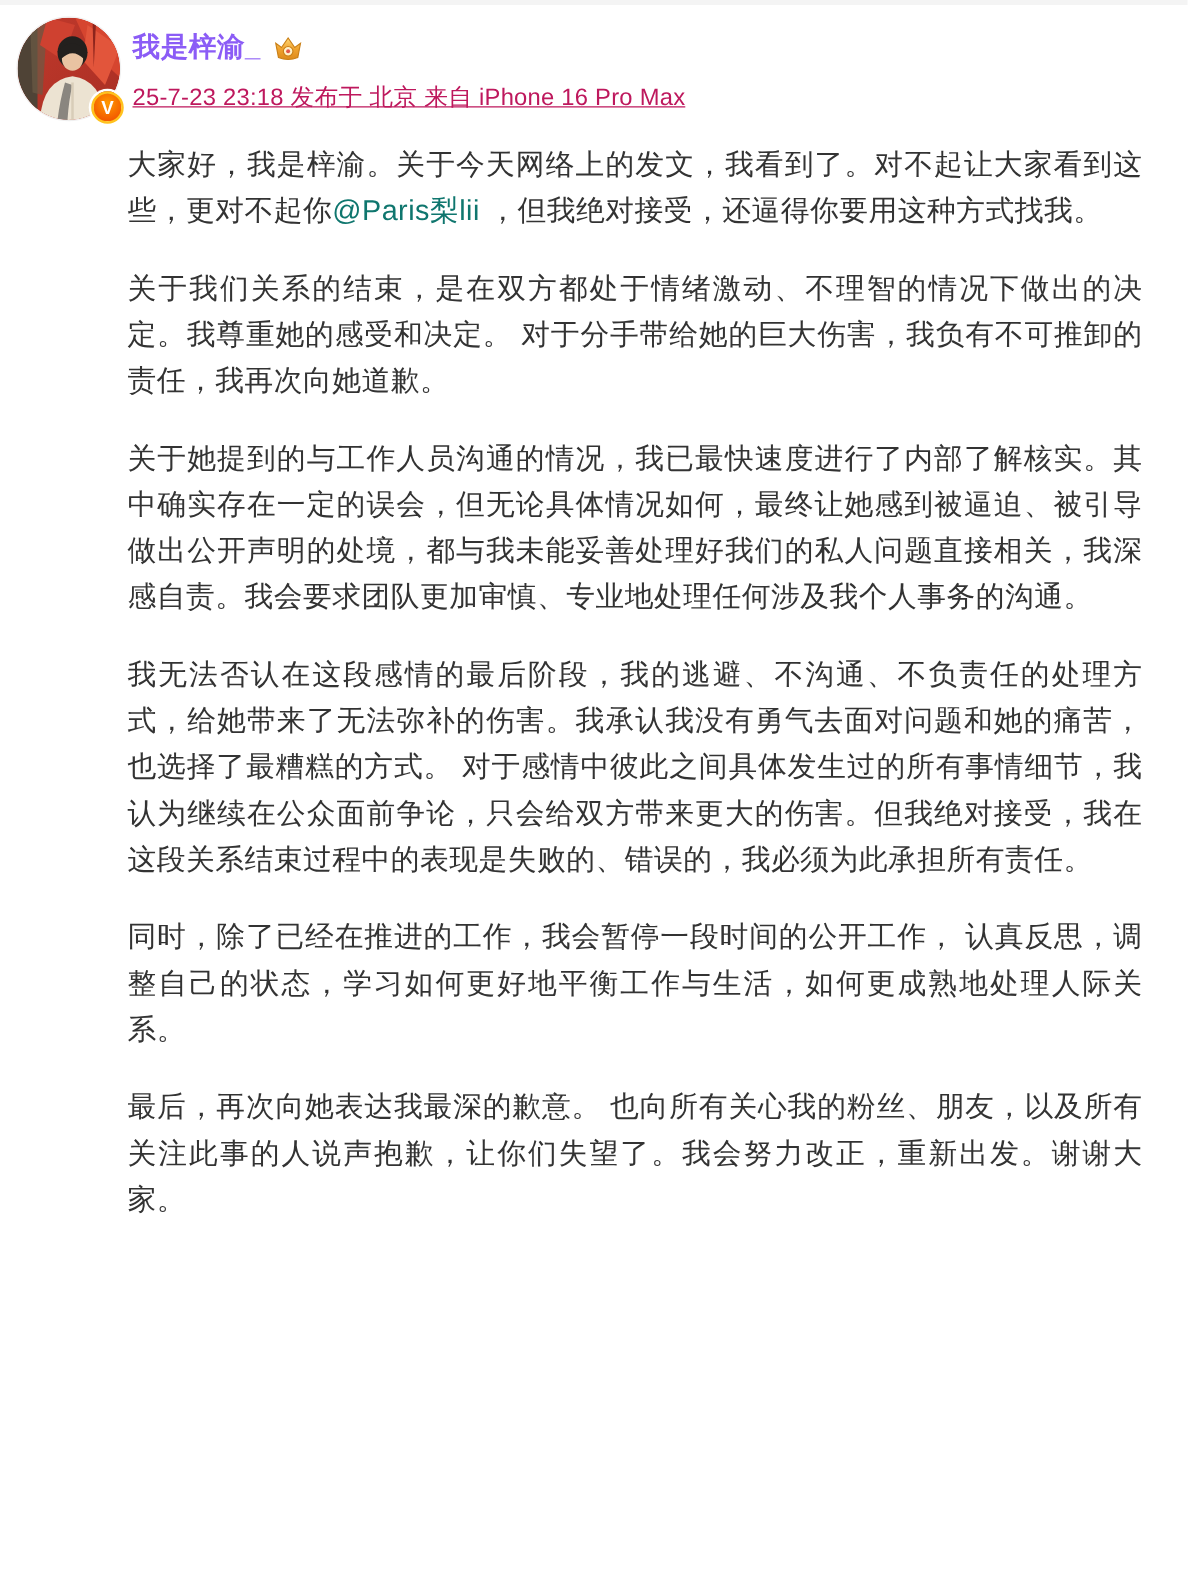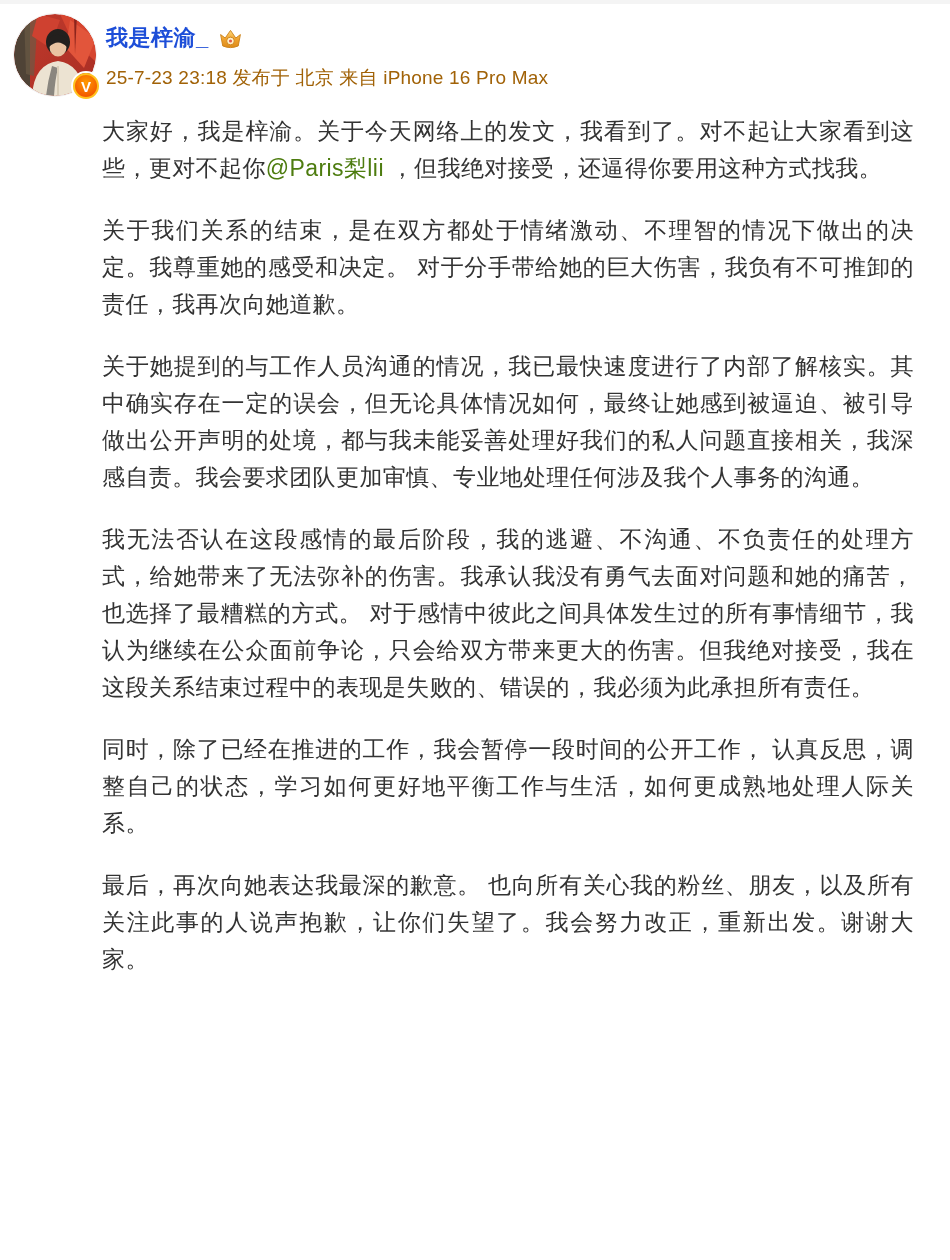--- a/index.html
+++ b/index.html
@@ -31,38 +31,39 @@
     background: radial-gradient(circle at 50% 35%, #ff9a00 0%, #f35a00 75%);
     border: 2px solid #ffc21e;
     box-shadow: 0 0 0 2px #ffffff;
     color: #ffffff; font-weight: bold; font-size: 15px;
     display: flex; align-items: center; justify-content: center;
     line-height: 1;
   }
   .header-text { margin-left: 10px; padding-top: 9px; }
   .username-row { display: flex; align-items: center; }
   .username {
-    font-size: 22px; font-weight: bold; color: #1d4ed8;
+    font-size: 22px; font-weight: bold; color: #8b5cf6;
     letter-spacing: 0.5px; cursor: pointer;
   }
   .crown { margin-left: 8px; display: inline-flex; }
   .meta {
-    margin-top: 12px; font-size: 19px; color: #a16207;
+    margin-top: 12px; font-size: 19px; color: #be185d;
     letter-spacing: 0.2px;
+    text-decoration: underline;
   }
 
   
   .content {
     margin-left: 88px; margin-top: 17px;
     font-size: 23px; line-height: 37px; color: #333333;
     text-align: justify;
     letter-spacing: 0.4px;
   }
   .content p { margin-bottom: 25px; }
-  .mention { color: #4d7c0f; text-decoration: none; cursor: pointer; }
+  .mention { color: #0f766e; text-decoration: none; cursor: pointer; }
 </style>
 </head>
 <body>
 
 <div class="top-edge"></div>
 
 <div class="post">
 
   <div class="header">
 

